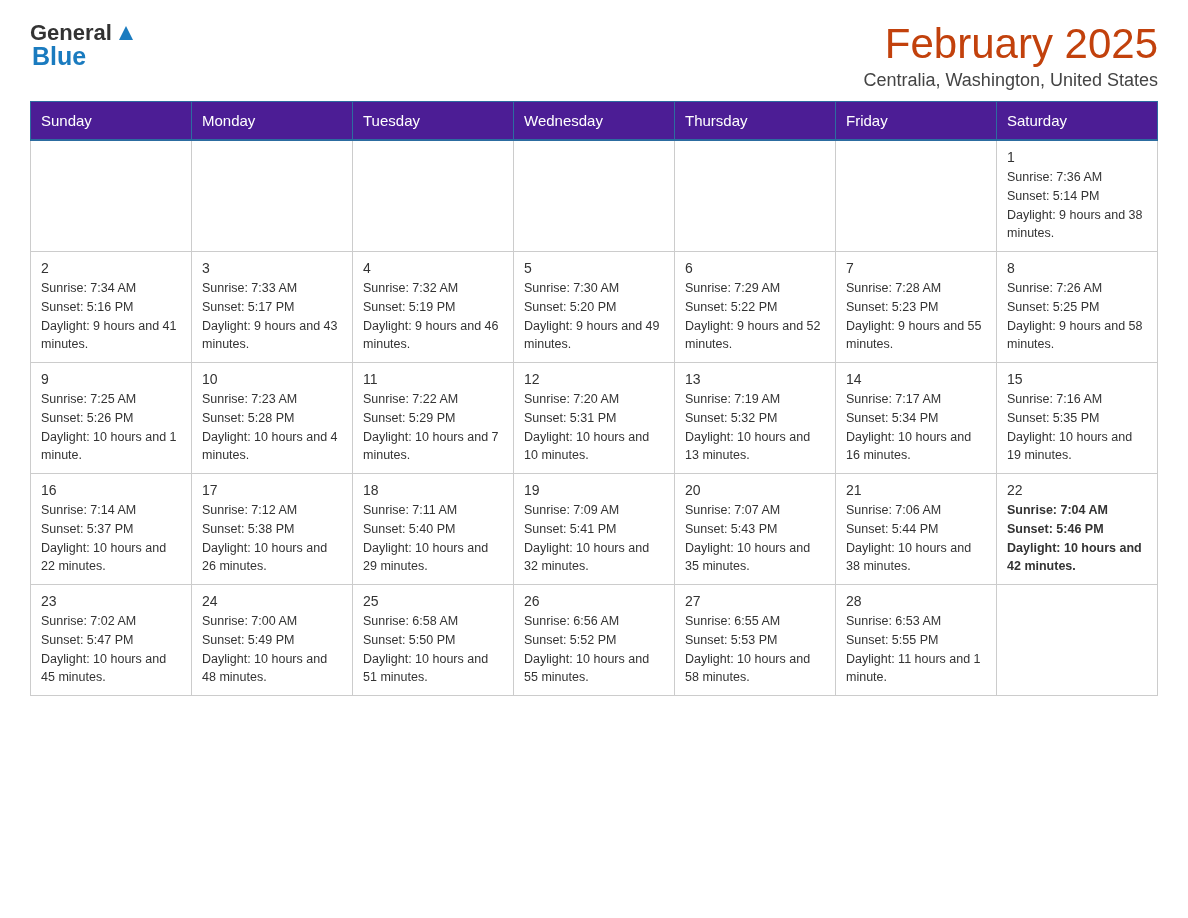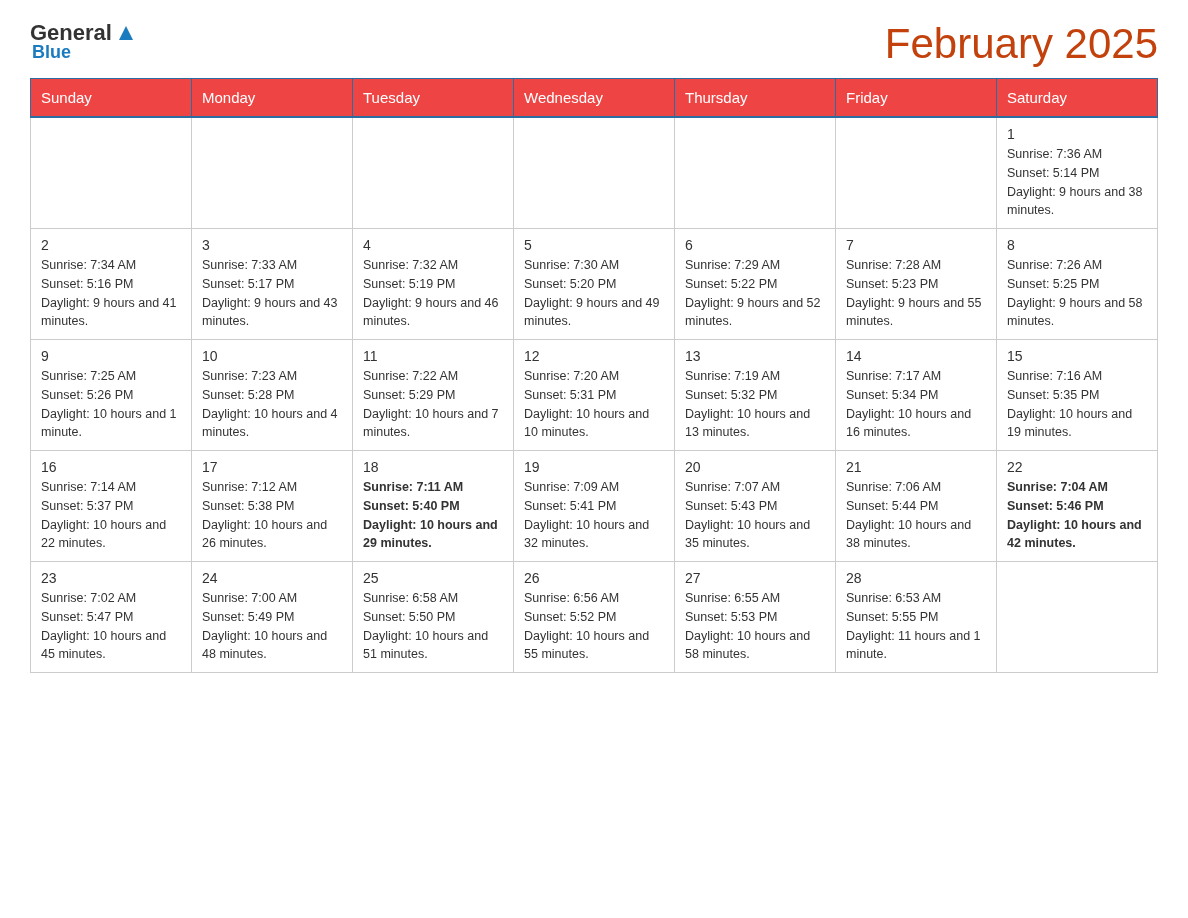--- a/index.html
+++ b/index.html
@@ -20,21 +20,21 @@
       display: flex;
       align-items: center;
       gap: 4px;
     }
     .logo-text-general {
       font-size: 22px;
       font-weight: bold;
       color: #333;
     }
     .logo-text-blue {
-      font-size: 18px;
+      font-size: 25px;
       font-weight: bold;
       color: #1a7bbf;
     }
     .title-section {
       text-align: right;
     }
     .month-title {
       font-size: 42px;
       font-weight: normal;
       color: #c2410c;
@@ -43,21 +43,21 @@
       font-size: 18px;
       color: #444;
       margin-top: 2px;
     }
     .calendar {
       width: 100%;
       border-collapse: collapse;
       margin-top: 8px;
     }
     .calendar th {
-      background-color: #ef4444;
+      background-color: #4c1d95;
       color: #fff;
       text-align: left;
       padding: 10px 10px;
       font-size: 15px;
       font-weight: normal;
       border: 1px solid #2c6ca0;
       margin-left: 35px;
     }
     .calendar td {
       vertical-align: top;
@@ -96,20 +96,21 @@
         <span class="logo-text-general">General</span>
         <svg width="22" height="22" viewBox="0 0 22 22" style="margin-left:3px;">
           <polygon points="4,18 18,18 11,4" fill="#1a7bbf"></polygon>
         </svg>
       </div>
       <span class="logo-text-blue" style="margin-top:-4px; margin-left:2px;">Blue</span>
     </div>
   </div>
   <div class="title-section">
     <div class="month-title">February 2025</div>
+    <div class="location">Centralia, Washington, United States</div>
   </div>
 </div>
 
 <table class="calendar">
   <thead>
     <tr>
     <th>Sunday</th>
         <th>Monday</th>
         <th>Tuesday</th>
         <th>Wednesday</th>
@@ -229,21 +230,21 @@
 Daylight: 10 hours and 22 minutes.</div>
         </td>
         <td>
           <span class="day-number">17</span>
           <div class="cell-content" style="white-space: pre-line;">Sunrise: 7:12 AM
 Sunset: 5:38 PM
 Daylight: 10 hours and 26 minutes.</div>
         </td>
         <td>
           <span class="day-number">18</span>
-          <div class="cell-content" style="white-space: pre-line; font-weight: bold;">Sunrise: 7:11 AM
+          <div class="cell-content" style="white-space: pre-line;">Sunrise: 7:11 AM
 Sunset: 5:40 PM
 Daylight: 10 hours and 29 minutes.</div>
         </td>
         <td>
           <span class="day-number">19</span>
           <div class="cell-content" style="white-space: pre-line;">Sunrise: 7:09 AM
 Sunset: 5:41 PM
 Daylight: 10 hours and 32 minutes.</div>
         </td>
         <td>

